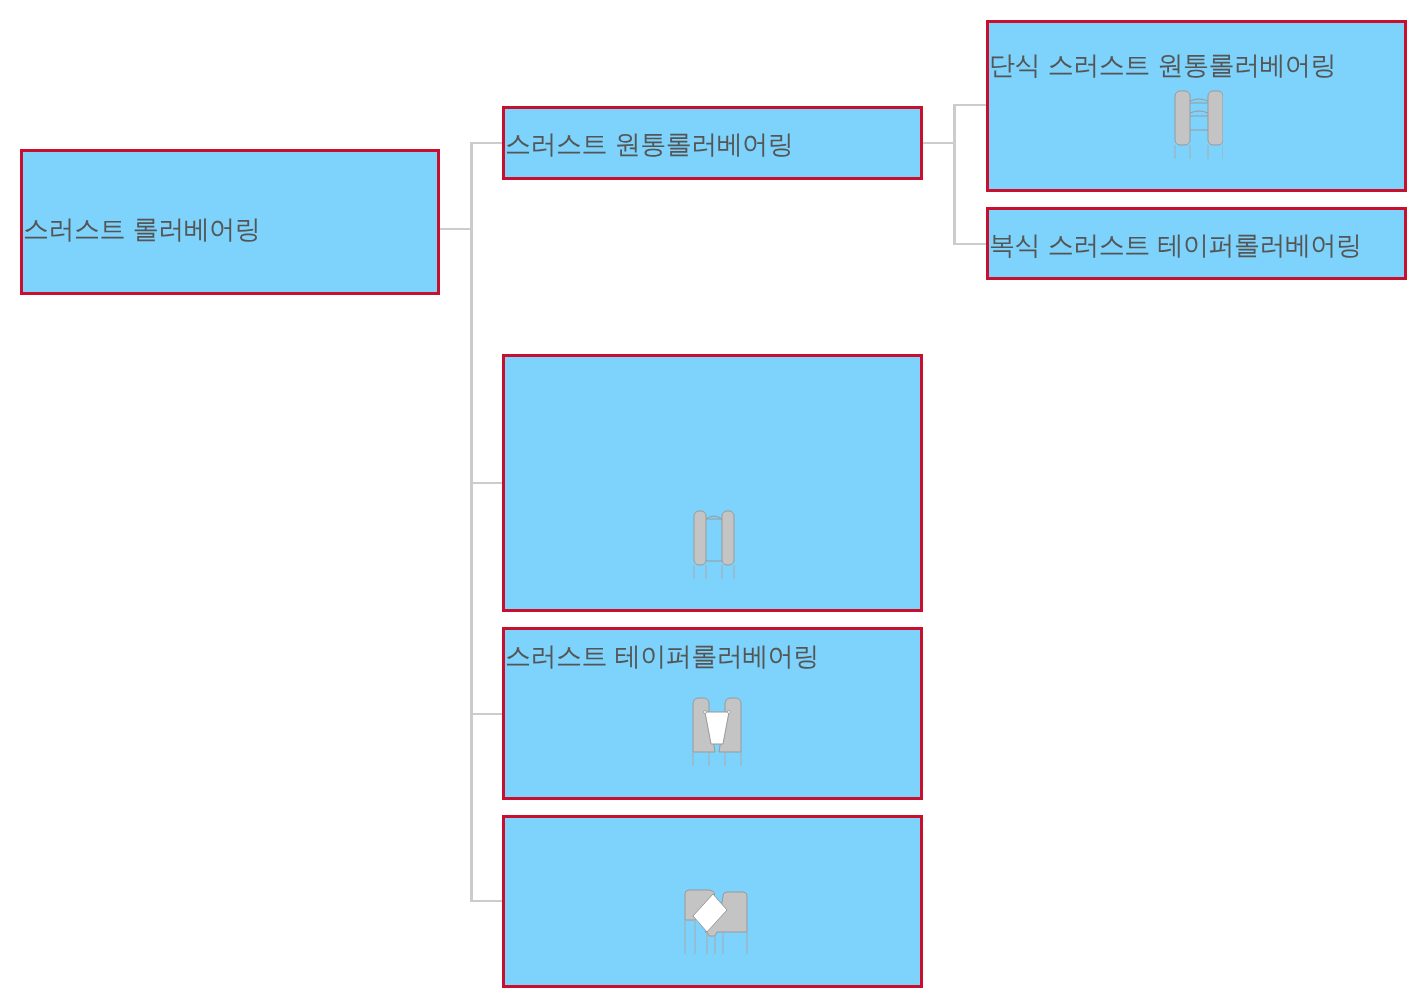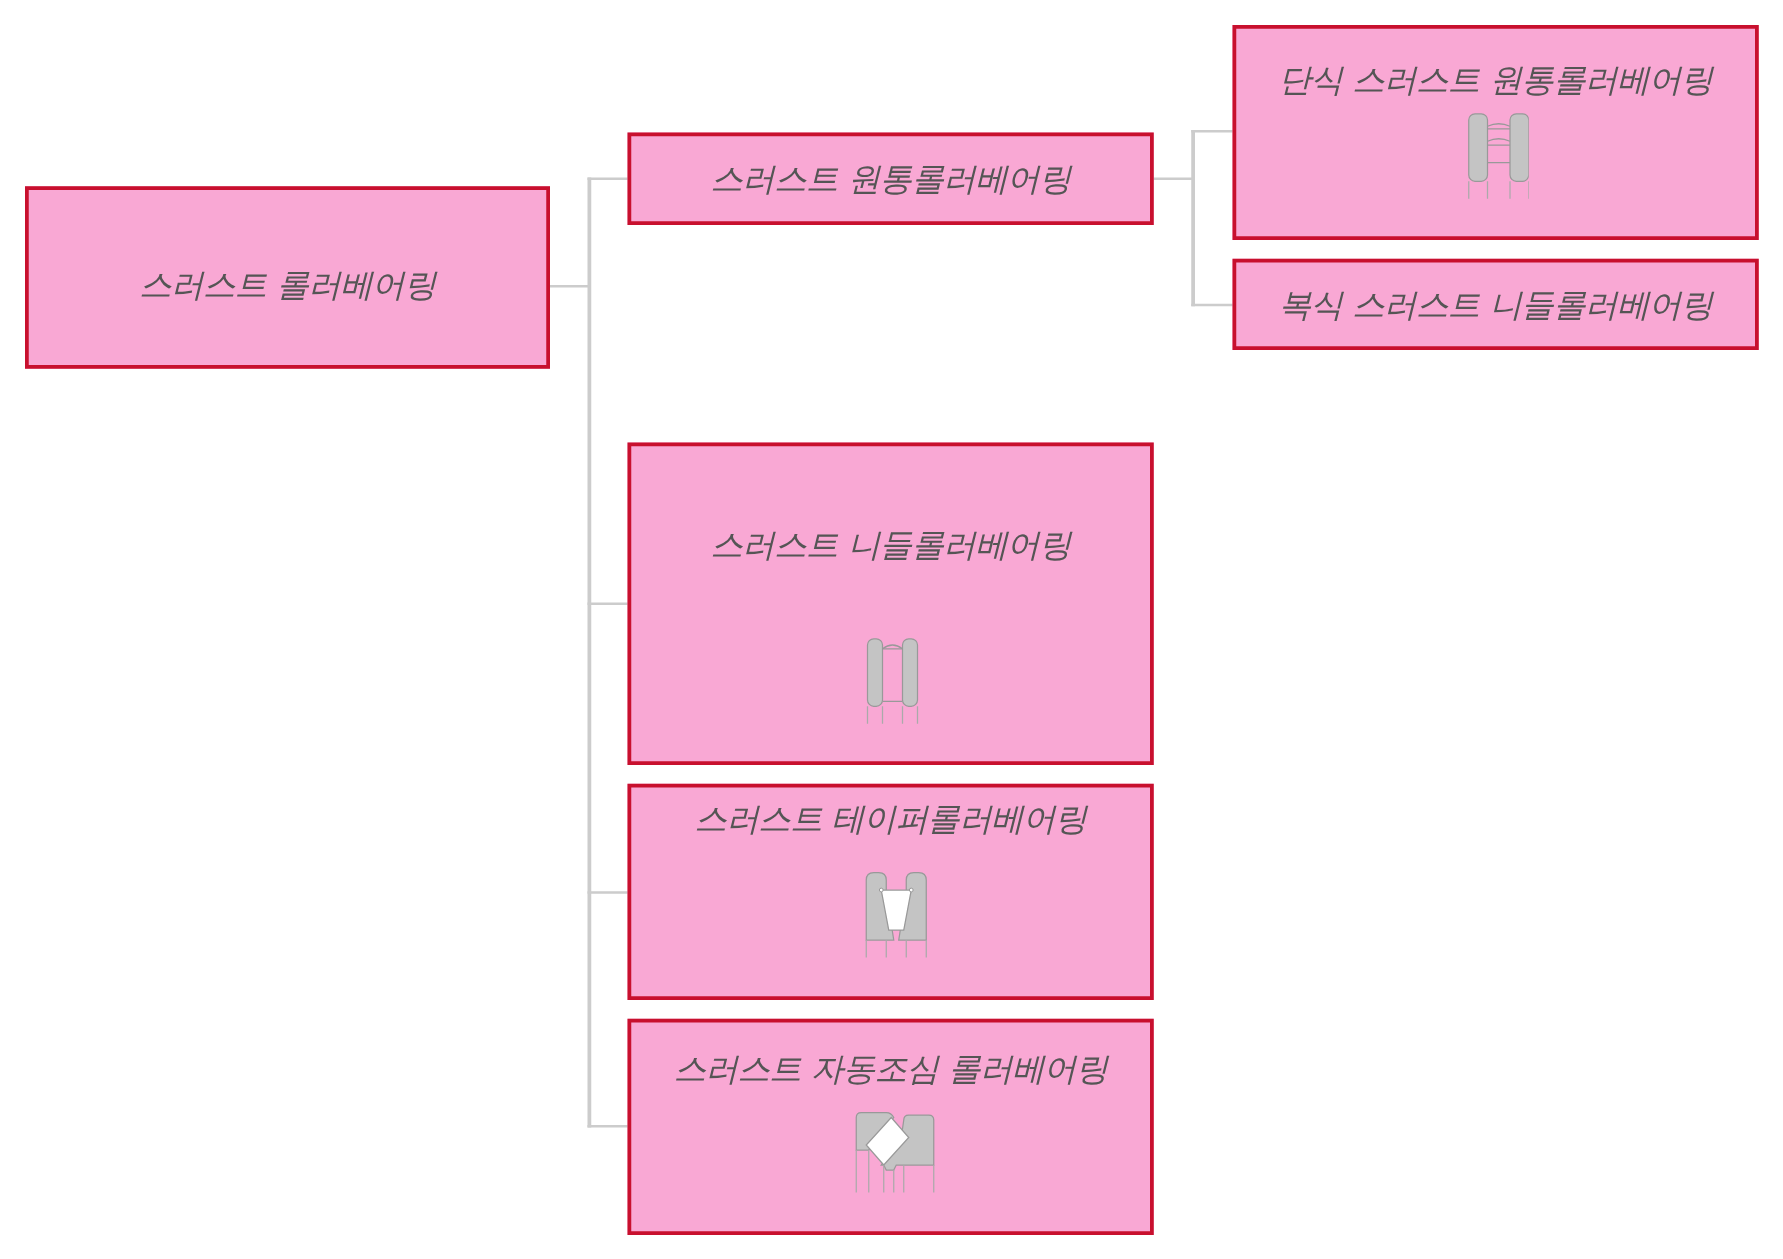--- a/index.html
+++ b/index.html
@@ -11,24 +11,23 @@
       width: 1426px;
       height: 1007px;
       position: relative;
       overflow: hidden;
       font-family: "DejaVu Sans", "Liberation Sans", sans-serif;
     }
     .node {
       position: absolute;
       box-sizing: border-box;
       border: 3px solid #c8102e;
-      background: #f9a8d4;
+      background: #7dd3fc;
       color: #555555;
-      text-align: center;
-      font-style: italic;
+      text-align: left;
     }
     .node .label {
       position: absolute;
       left: 0;
       right: 0;
       font-size: 26px;
       letter-spacing: -0.5px;
       line-height: 32px;
       white-space: nowrap;
     }
@@ -74,25 +73,24 @@
     <line x1="17" y1="27" x2="35" y2="27" stroke="#999" stroke-width="1"></line>
     <line x1="17" y1="41" x2="35" y2="41" stroke="#999" stroke-width="1"></line>
     <line x1="2" y1="56" x2="2" y2="70" stroke="#aaa" stroke-width="1"></line>
     <line x1="17" y1="56" x2="17" y2="70" stroke="#aaa" stroke-width="1"></line>
     <line x1="35" y1="56" x2="35" y2="70" stroke="#aaa" stroke-width="1"></line>
     <line x1="50" y1="56" x2="50" y2="70" stroke="#aaa" stroke-width="1"></line>
   </svg>
 </div>
 
 <div class="node" style="left:986px; top:207px; width:421px; height:73px;">
-  <div class="label" style="top:19px;">복식 스러스트 니들롤러베어링</div>
+  <div class="label" style="top:19px;">복식 스러스트 테이퍼롤러베어링</div>
 </div>
 
 <div class="node" style="left:502px; top:354px; width:421px; height:258px;">
-  <div class="label" style="top:64px;">스러스트 니들롤러베어링</div>
   <svg class="icon" style="left:187px; top:152px;" width="44" height="72" viewBox="0 0 44 72">
     <rect x="2" y="2" width="12" height="54" rx="5" fill="#c4c4c4" stroke="#999" stroke-width="1"></rect>
     <rect x="30" y="2" width="12" height="54" rx="5" fill="#c4c4c4" stroke="#999" stroke-width="1"></rect>
     <path d="M14 10 Q22 4 30 10" fill="none" stroke="#999" stroke-width="1"></path>
     <line x1="14" y1="10" x2="30" y2="10" stroke="#999" stroke-width="1"></line>
     <line x1="14" y1="52" x2="30" y2="52" stroke="#999" stroke-width="1"></line>
     <line x1="2" y1="56" x2="2" y2="70" stroke="#aaa" stroke-width="1"></line>
     <line x1="14" y1="56" x2="14" y2="70" stroke="#aaa" stroke-width="1"></line>
     <line x1="30" y1="56" x2="30" y2="70" stroke="#aaa" stroke-width="1"></line>
     <line x1="42" y1="56" x2="42" y2="70" stroke="#aaa" stroke-width="1"></line>
@@ -108,21 +106,20 @@
     <circle cx="14" cy="16" r="1.5" fill="#fff" stroke="#999" stroke-width="0.8"></circle>
     <circle cx="38" cy="16" r="1.5" fill="#fff" stroke="#999" stroke-width="0.8"></circle>
     <line x1="2" y1="56" x2="2" y2="70" stroke="#aaa" stroke-width="1"></line>
     <line x1="18" y1="56" x2="18" y2="70" stroke="#aaa" stroke-width="1"></line>
     <line x1="34" y1="56" x2="34" y2="70" stroke="#aaa" stroke-width="1"></line>
     <line x1="50" y1="56" x2="50" y2="70" stroke="#aaa" stroke-width="1"></line>
   </svg>
 </div>
 
 <div class="node" style="left:502px; top:815px; width:421px; height:173px;">
-  <div class="label" style="top:22px;">스러스트 자동조심 롤러베어링</div>
   <svg class="icon" style="left:178px; top:70px;" width="68" height="68" viewBox="0 0 68 68">
     <path d="M2 6 Q2 2 6 2 L26 2 Q30 2 32 6 L12 32 L2 32 Z" fill="#c4c4c4" stroke="#999" stroke-width="1"></path>
     <path d="M40 8 Q40 4 44 4 L60 4 Q64 4 64 8 L64 44 L34 44 L32 48 L26 48 L24 44 L22 44 L38 22 Z" fill="#c4c4c4" stroke="#999" stroke-width="1"></path>
     <polygon points="30,6 44,22 24,44 10,28" fill="#ffffff" stroke="#999" stroke-width="1"></polygon>
     <line x1="2" y1="32" x2="2" y2="66" stroke="#aaa" stroke-width="1"></line>
     <line x1="12" y1="32" x2="12" y2="66" stroke="#aaa" stroke-width="1"></line>
     <line x1="24" y1="44" x2="24" y2="66" stroke="#aaa" stroke-width="1"></line>
     <line x1="32" y1="48" x2="32" y2="66" stroke="#aaa" stroke-width="1"></line>
     <line x1="40" y1="44" x2="40" y2="66" stroke="#aaa" stroke-width="1"></line>
     <line x1="64" y1="44" x2="64" y2="66" stroke="#aaa" stroke-width="1"></line>

